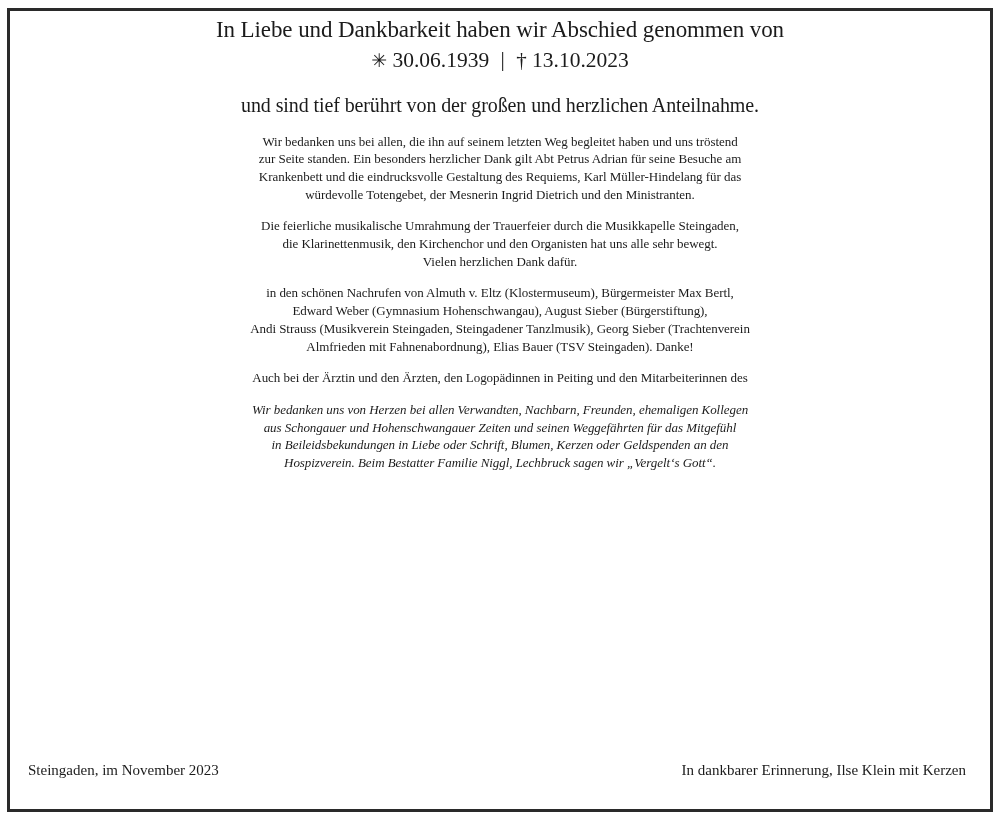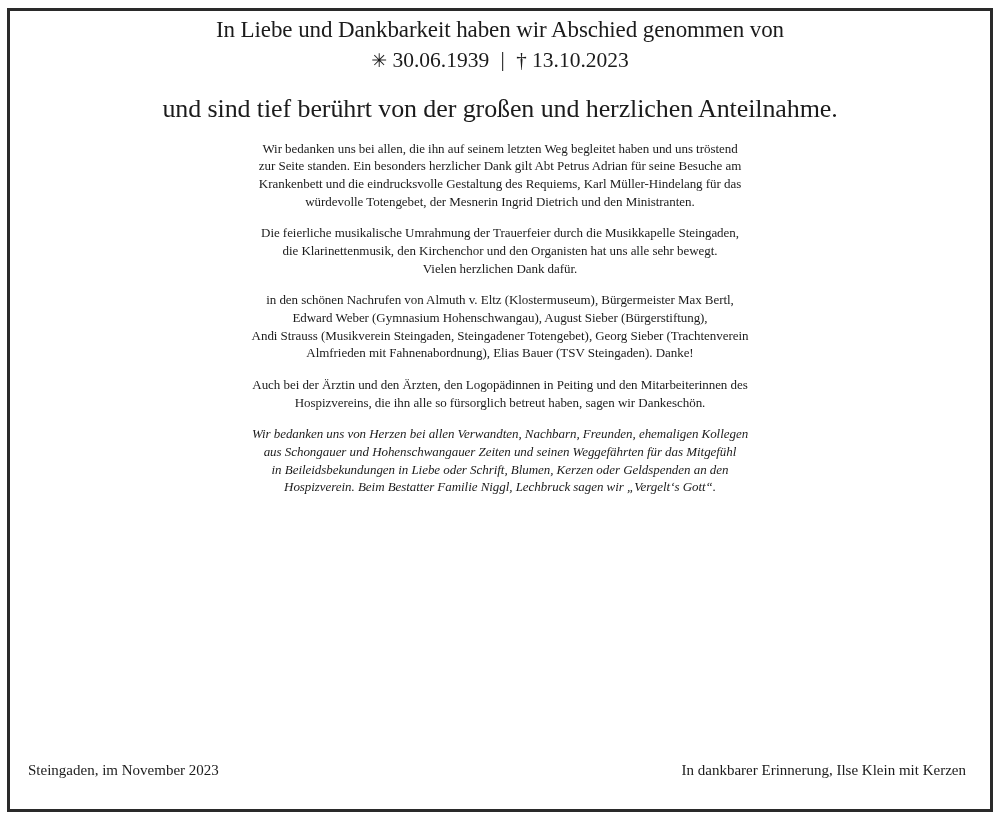--- a/index.html
+++ b/index.html
@@ -68,21 +68,21 @@
     display: inline-block;
     padding: 0 6px;
     position: relative;
     top: -1px;
   }
   .dates .star { font-size: 19px; }
   .dates .cross { font-size: 21px; }
 
   .subtitle {
     text-align: center;
-    font-size: 26px;
+    font-size: 20px;
     line-height: 1.12;
     margin-top: 22px;
     letter-spacing: -0.1px;
     white-space: nowrap;
   }
 
   
   .body {
     margin-top: 16px;
   }
@@ -144,27 +144,26 @@
 
       <p class="para">
         <span class="ln">Die feierliche musikalische Umrahmung der Trauerfeier durch die Musikkapelle Steingaden,</span>
         <span class="ln">die Klarinettenmusik, den Kirchenchor und den Organisten hat uns alle sehr bewegt.</span>
         <span class="ln">Vielen herzlichen Dank dafür.</span>
       </p>
 
       <p class="para">
         <span class="ln">in den schönen Nachrufen von Almuth v. Eltz (Klostermuseum), Bürgermeister Max Bertl,</span>
         <span class="ln">Edward Weber (Gymnasium Hohenschwangau), August Sieber (Bürgerstiftung),</span>
-        <span class="ln">Andi Strauss (Musikverein Steingaden, Steingadener Totengebet), Georg Sieber (Trachtenverein</span>
+        <span class="ln">Andi Strauss (Musikverein Steingaden, Steingadener Tanzlmusik), Georg Sieber (Trachtenverein</span>
         <span class="ln">Almfrieden mit Fahnenabordnung), Elias Bauer (TSV Steingaden). Danke!</span>
       </p>
 
       <p class="para">
         <span class="ln">Auch bei der Ärztin und den Ärzten, den Logopädinnen in Peiting und den Mitarbeiterinnen des</span>
-        <span class="ln">Hospizvereins, die ihn alle so fürsorglich betreut haben, sagen wir Dankeschön.</span>
       </p>
 
       <p class="para">
         <span class="ln">Wir bedanken uns von Herzen bei allen Verwandten, Nachbarn, Freunden, ehemaligen Kollegen</span>
         <span class="ln">aus Schongauer und Hohenschwangauer Zeiten und seinen Weggefährten für das Mitgefühl</span>
         <span class="ln">in Beileidsbekundungen in Liebe oder Schrift, Blumen, Kerzen oder Geldspenden an den</span>
         <span class="ln">Hospizverein. Beim Bestatter Familie Niggl, Lechbruck sagen wir „Vergelt‘s Gott“.</span>
       </p>
 
     </div>

